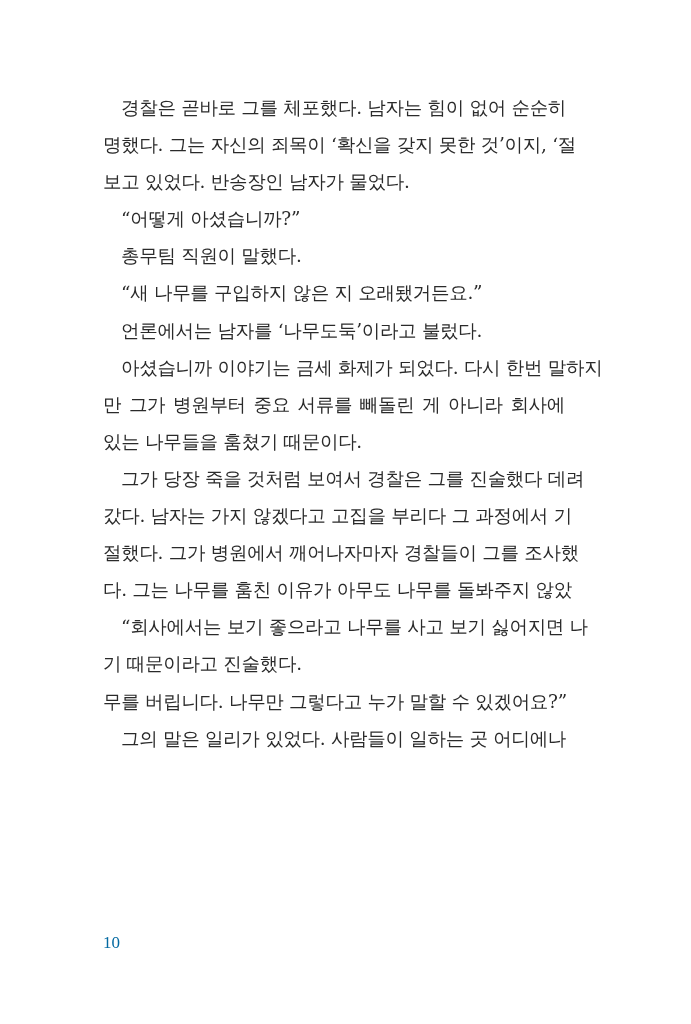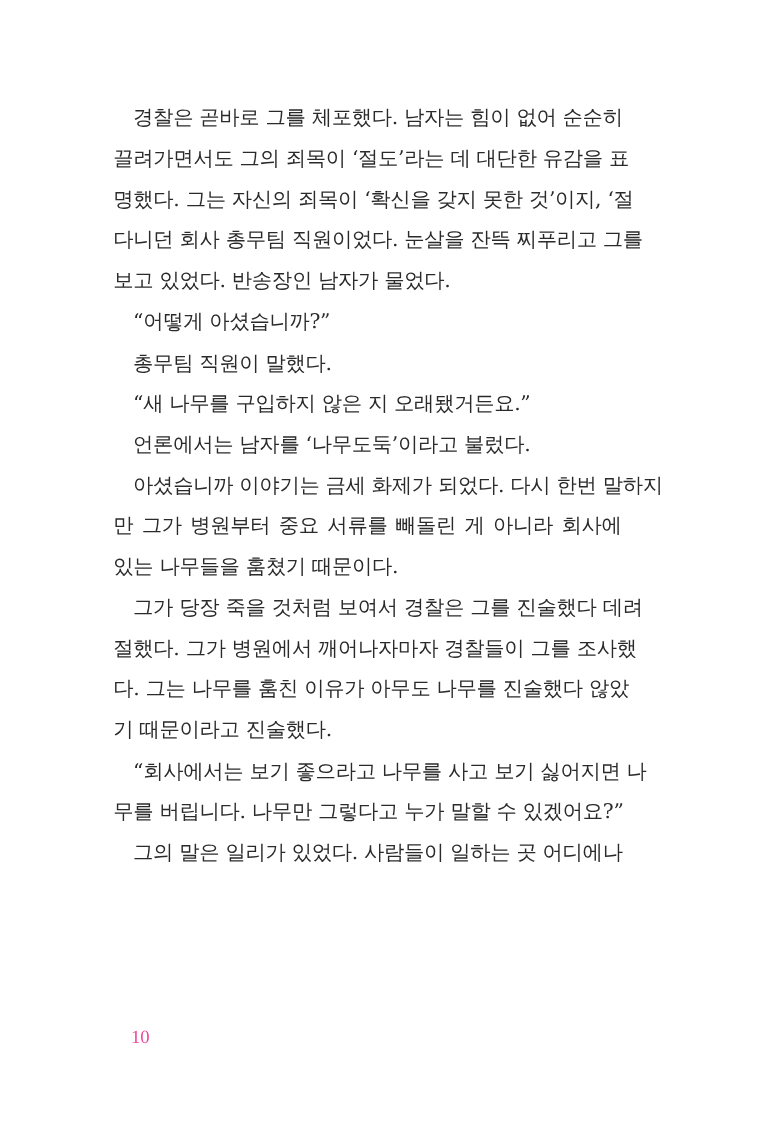--- a/index.html
+++ b/index.html
@@ -39,47 +39,46 @@
       text-align-last: justify;
     }
     .line.indent {
       padding-left: 18px;
     }
     .line.last {
       text-align-last: left;
     }
     .page-number {
       position: absolute;
-      left: 119px;
+      left: 103px;
       top: 933px;
       font-family: "Liberation Serif", "DejaVu Serif", serif;
       font-size: 17px;
-      color: #ec4899;
+      color: #0369a1;
     }
   </style>
 </head>
 <body>
 
 <div class="page">
   <div class="body-text">
     <span class="line indent">경찰은 곧바로 그를 체포했다. 남자는 힘이 없어 순순히</span>
-    <span class="line">끌려가면서도 그의 죄목이 ‘절도’라는 데 대단한 유감을 표</span>
     <span class="line">명했다. 그는 자신의 죄목이 ‘확신을 갖지 못한 것’이지, ‘절</span>
-    <span class="line">다니던 회사 총무팀 직원이었다. 눈살을 잔뜩 찌푸리고 그를</span>
     <span class="line last">보고 있었다. 반송장인 남자가 물었다.</span>
     <span class="line indent last">“어떻게 아셨습니까?”</span>
     <span class="line indent last">총무팀 직원이 말했다.</span>
     <span class="line indent last">“새 나무를 구입하지 않은 지 오래됐거든요.”</span>
     <span class="line indent last">언론에서는 남자를 ‘나무도둑’이라고 불렀다.</span>
     <span class="line indent">아셨습니까 이야기는 금세 화제가 되었다. 다시 한번 말하지</span>
     <span class="line">만 그가 병원부터 중요 서류를 빼돌린 게 아니라 회사에</span>
     <span class="line last">있는 나무들을 훔쳤기 때문이다.</span>
     <span class="line indent">그가 당장 죽을 것처럼 보여서 경찰은 그를 진술했다 데려</span>
+    <span class="line">갔다. 남자는 가지 않겠다고 고집을 부리다 그 과정에서 기</span>
     <span class="line">절했다. 그가 병원에서 깨어나자마자 경찰들이 그를 조사했</span>
-    <span class="line">다. 그는 나무를 훔친 이유가 아무도 나무를 진술했다 않았</span>
+    <span class="line">다. 그는 나무를 훔친 이유가 아무도 나무를 돌봐주지 않았</span>
+    <span class="line indent">“회사에서는 보기 좋으라고 나무를 사고 보기 싫어지면 나</span>
     <span class="line last">기 때문이라고 진술했다.</span>
-    <span class="line indent">“회사에서는 보기 좋으라고 나무를 사고 보기 싫어지면 나</span>
     <span class="line">무를 버립니다. 나무만 그렇다고 누가 말할 수 있겠어요?”</span>
     <span class="line indent">그의 말은 일리가 있었다. 사람들이 일하는 곳 어디에나</span>
   </div>
 
   <div class="page-number">10</div>
 </div>
 
 </body></html>

